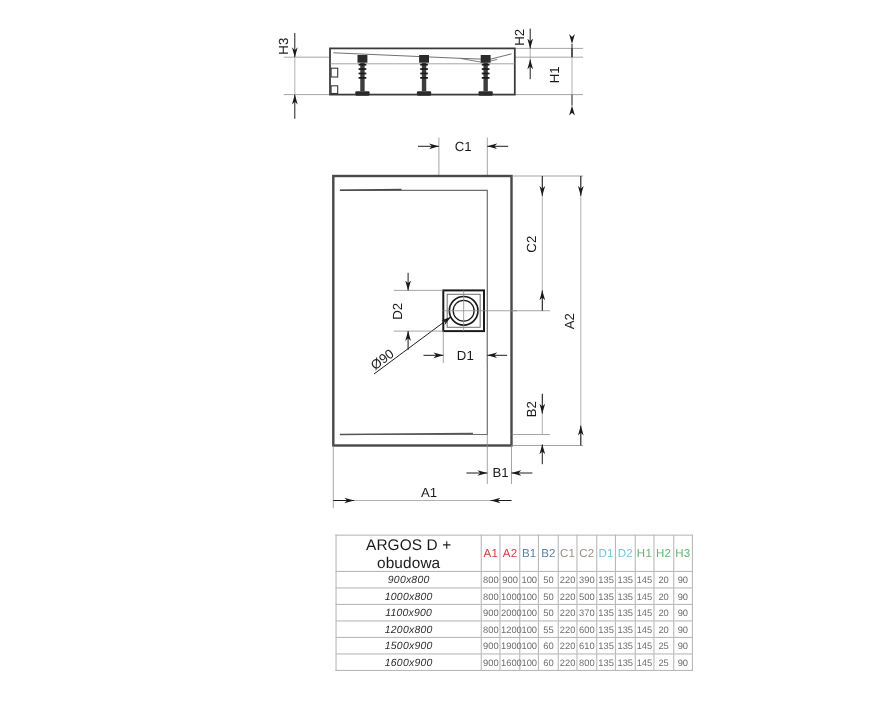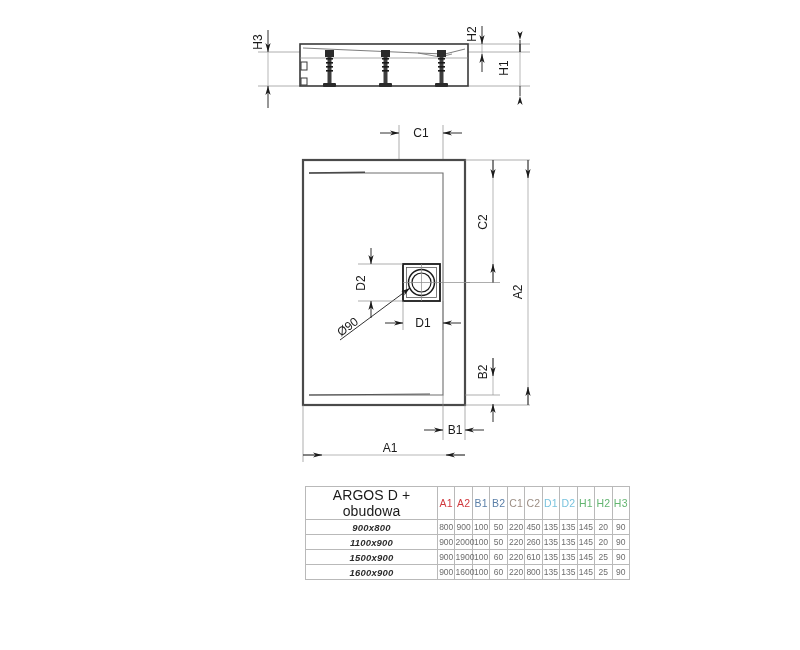--- a/index.html
+++ b/index.html
@@ -65,21 +65,21 @@
     text-align: center;
     padding: 0 4px;
   }
   table.spec tbody td {
     height: 14px;
     font-size: 8.5px;
     color: #6d6d6d;
   }
   table.spec tbody td.row-label {
     font-size: 9.5px;
-    font-weight: bold;
+    font-weight: normal;
     font-style: italic;
     color: #2b2b2b;
     letter-spacing: 0.2px;
   }
   .c-a  { color: #d0393e; }
   .c-b  { color: #5a7fa8; }
   .c-c  { color: #9c8e84; }
   .c-d  { color: #79c3de; }
   .c-h  { color: #63b570; }
 
@@ -304,35 +304,63 @@
         </tr>
       </thead>
       <tbody id="spec-table-body">
           <tr>
             <td class="row-label">900x800</td>
             <td>800</td>
             <td>900</td>
             <td>100</td>
             <td>50</td>
             <td>220</td>
-            <td>450</td>
+            <td>390</td>
+            <td>135</td>
+            <td>135</td>
+            <td>145</td>
+            <td>20</td>
+            <td>90</td>
+          </tr>
+          <tr>
+            <td class="row-label">1000x800</td>
+            <td>800</td>
+            <td>1000</td>
+            <td>100</td>
+            <td>50</td>
+            <td>220</td>
+            <td>500</td>
             <td>135</td>
             <td>135</td>
             <td>145</td>
             <td>20</td>
             <td>90</td>
           </tr>
           <tr>
             <td class="row-label">1100x900</td>
             <td>900</td>
             <td>2000</td>
             <td>100</td>
             <td>50</td>
             <td>220</td>
-            <td>260</td>
+            <td>370</td>
+            <td>135</td>
+            <td>135</td>
+            <td>145</td>
+            <td>20</td>
+            <td>90</td>
+          </tr>
+          <tr>
+            <td class="row-label">1200x800</td>
+            <td>800</td>
+            <td>1200</td>
+            <td>100</td>
+            <td>55</td>
+            <td>220</td>
+            <td>600</td>
             <td>135</td>
             <td>135</td>
             <td>145</td>
             <td>20</td>
             <td>90</td>
           </tr>
           <tr>
             <td class="row-label">1500x900</td>
             <td>900</td>
             <td>1900</td>

